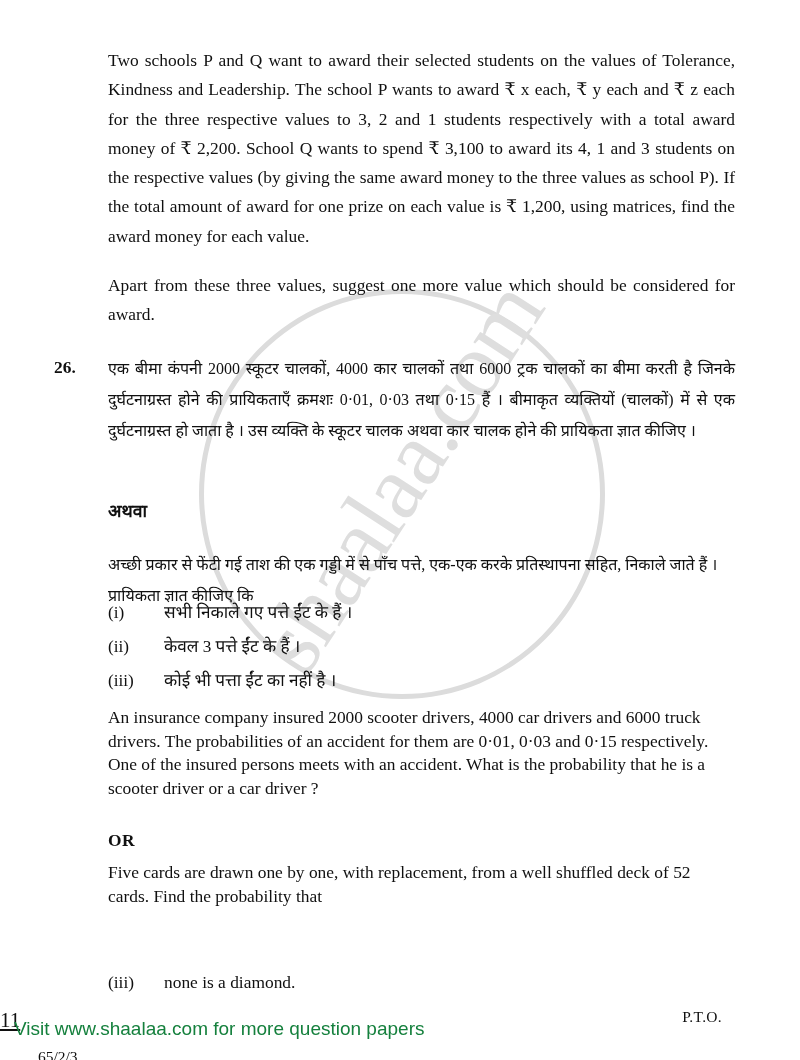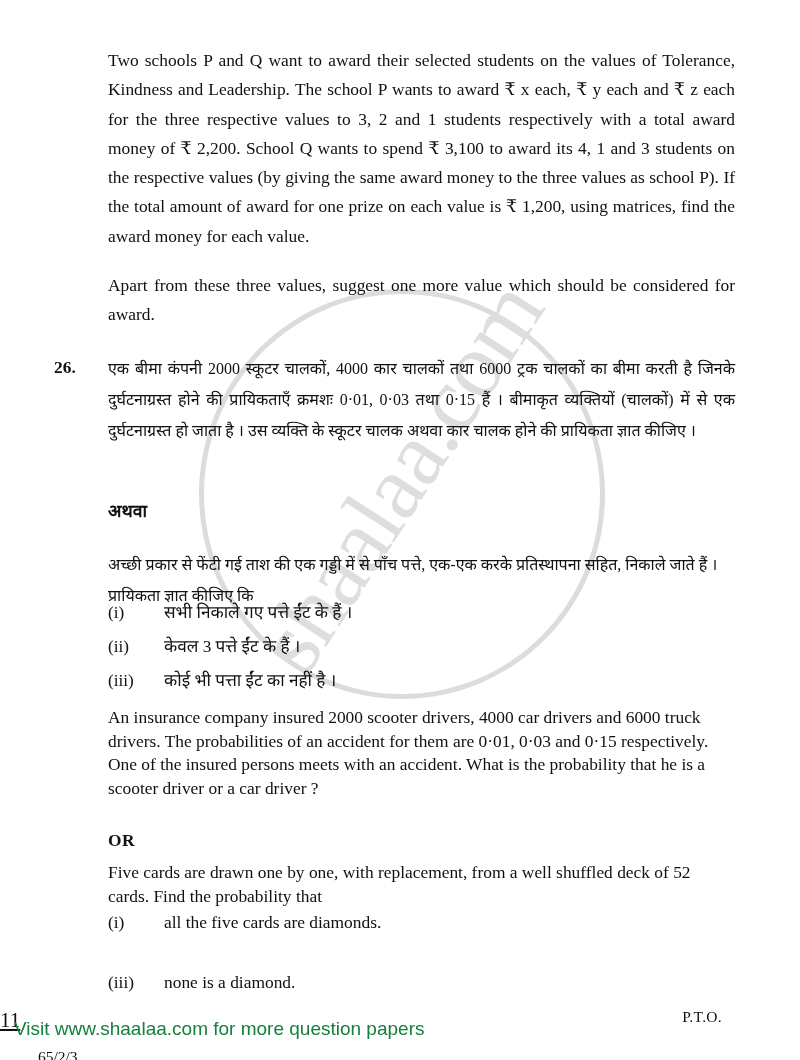--- a/index.html
+++ b/index.html
@@ -199,23 +199,20 @@
   <div class="block" style="top:706px;">
     <p class="para tight last-left">An insurance company insured 2000 scooter drivers, 4000 car drivers and 6000 truck drivers. The probabilities of an accident for them are 0·01, 0·03 and 0·15 respectively. One of the insured persons meets with an accident. What is the probability that he is a scooter driver or a car driver ?</p>
   </div>
 
   <div class="centered en" style="top:830px;">OR</div>
 
   <div class="block" style="top:861px;">
     <p class="para tight last-left">Five cards are drawn one by one, with replacement, from a well shuffled deck of 52 cards. Find the probability that</p>
   </div>
 
-  <div class="subitem" style="top:912px;">
-    <span class="rn">(i)</span><span>all the five cards are diamonds.</span>
-  </div>
   <div class="subitem" style="top:972px;">
     <span class="rn">(iii)</span><span>none is a diamond.</span>
   </div>
 
 </div>
 
 <div id="footer">
   <div class="foot-left">65/2/3</div>
   <div class="foot-center">11</div>
   <div class="foot-right">P.T.O.</div>

